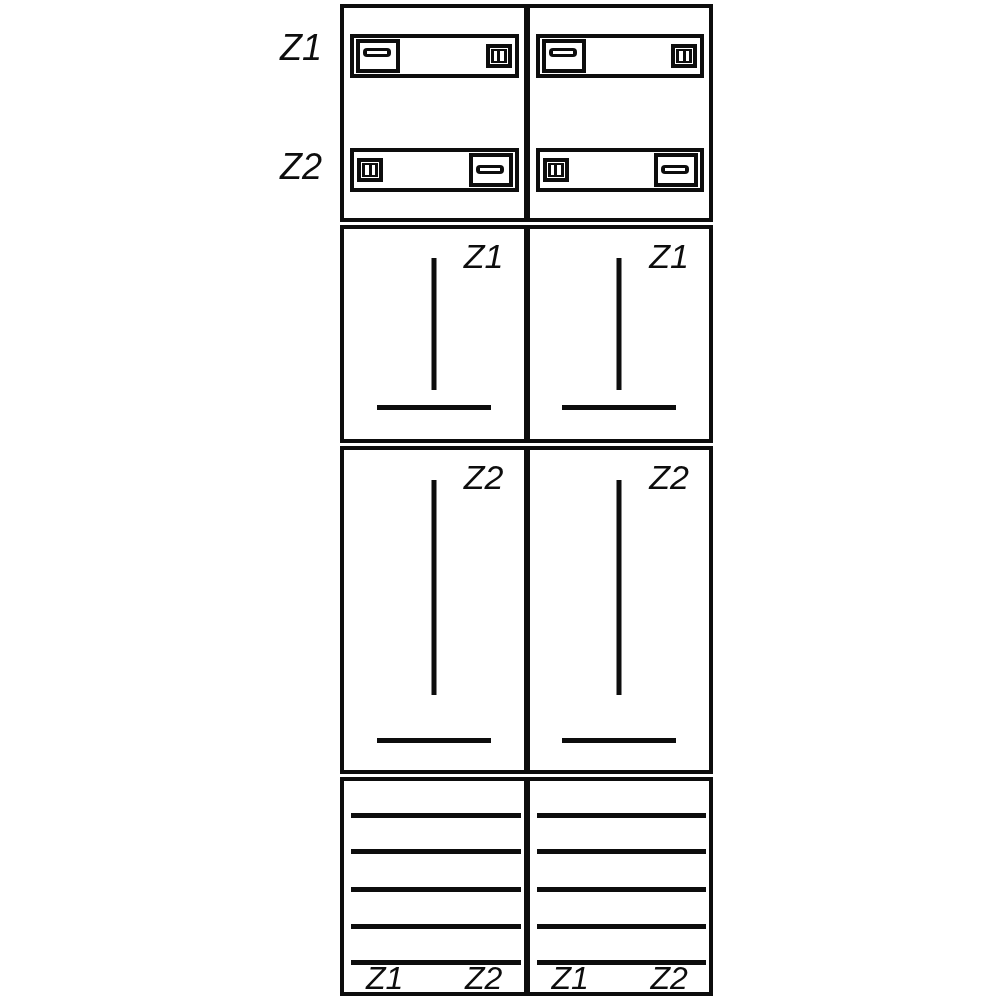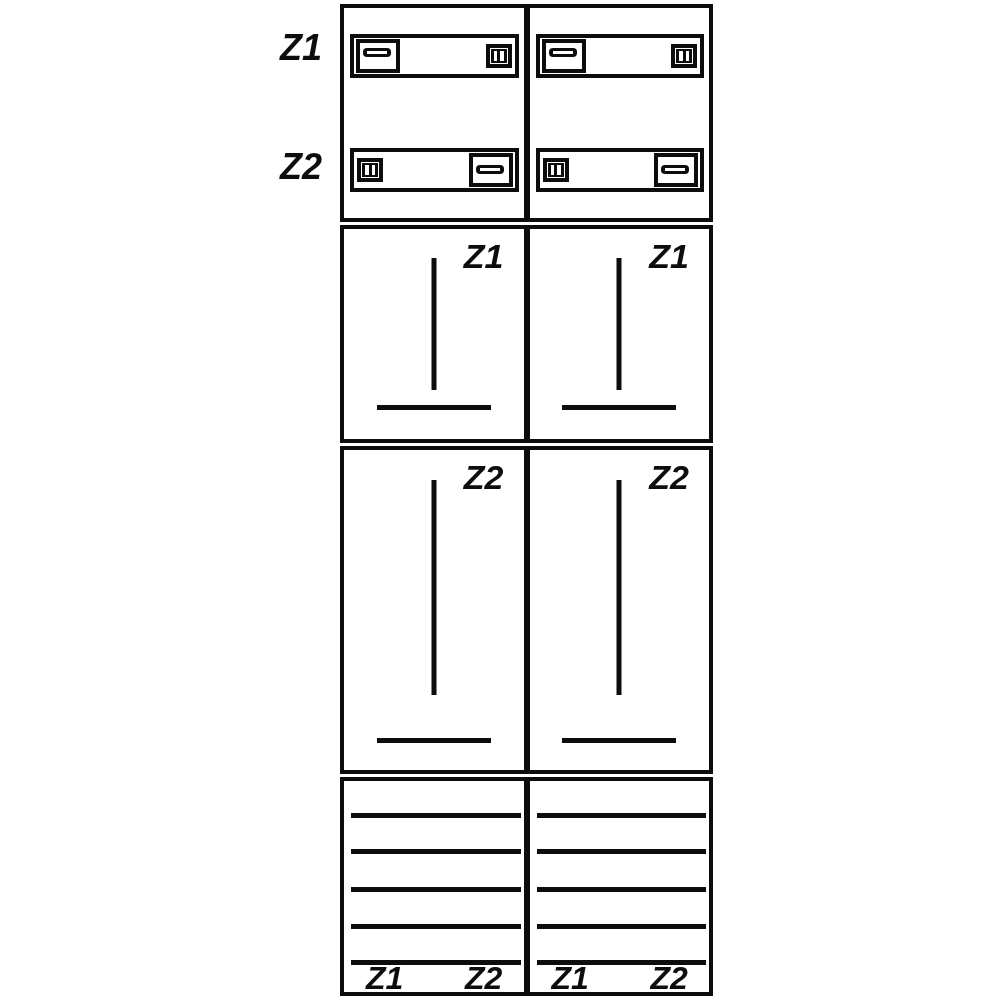--- a/index.html
+++ b/index.html
@@ -1,20 +1,20 @@
 <!DOCTYPE html>
 <html style="--ink: #0d0d0d; --paper: #ffffff;"><head>
 <meta charset="utf-8">
 <style>
   * { box-sizing: border-box; margin: 0; padding: 0; }
   :root { --ink: #0d0d0d; --paper: #ffffff; }
   html, body { width: 1000px; height: 1000px; background: var(--paper); overflow: hidden; }
   body { font-family: "Liberation Sans", sans-serif; color: var(--ink); position: relative; }
 
-  .stage { position: absolute; inset: 0; background: var(--paper); font-weight: bold; }
+  .stage { position: absolute; inset: 0; background: var(--paper); }
 
   
   .side-label {
     position: absolute; left: 230px; width: 92px; text-align: right;
     font-style: italic; font-size: 36px; line-height: 1; color: var(--ink);
   }
   .side-label.pos-z1 { top: 30px; }
   .side-label.pos-z2 { top: 149px; }
 
   

